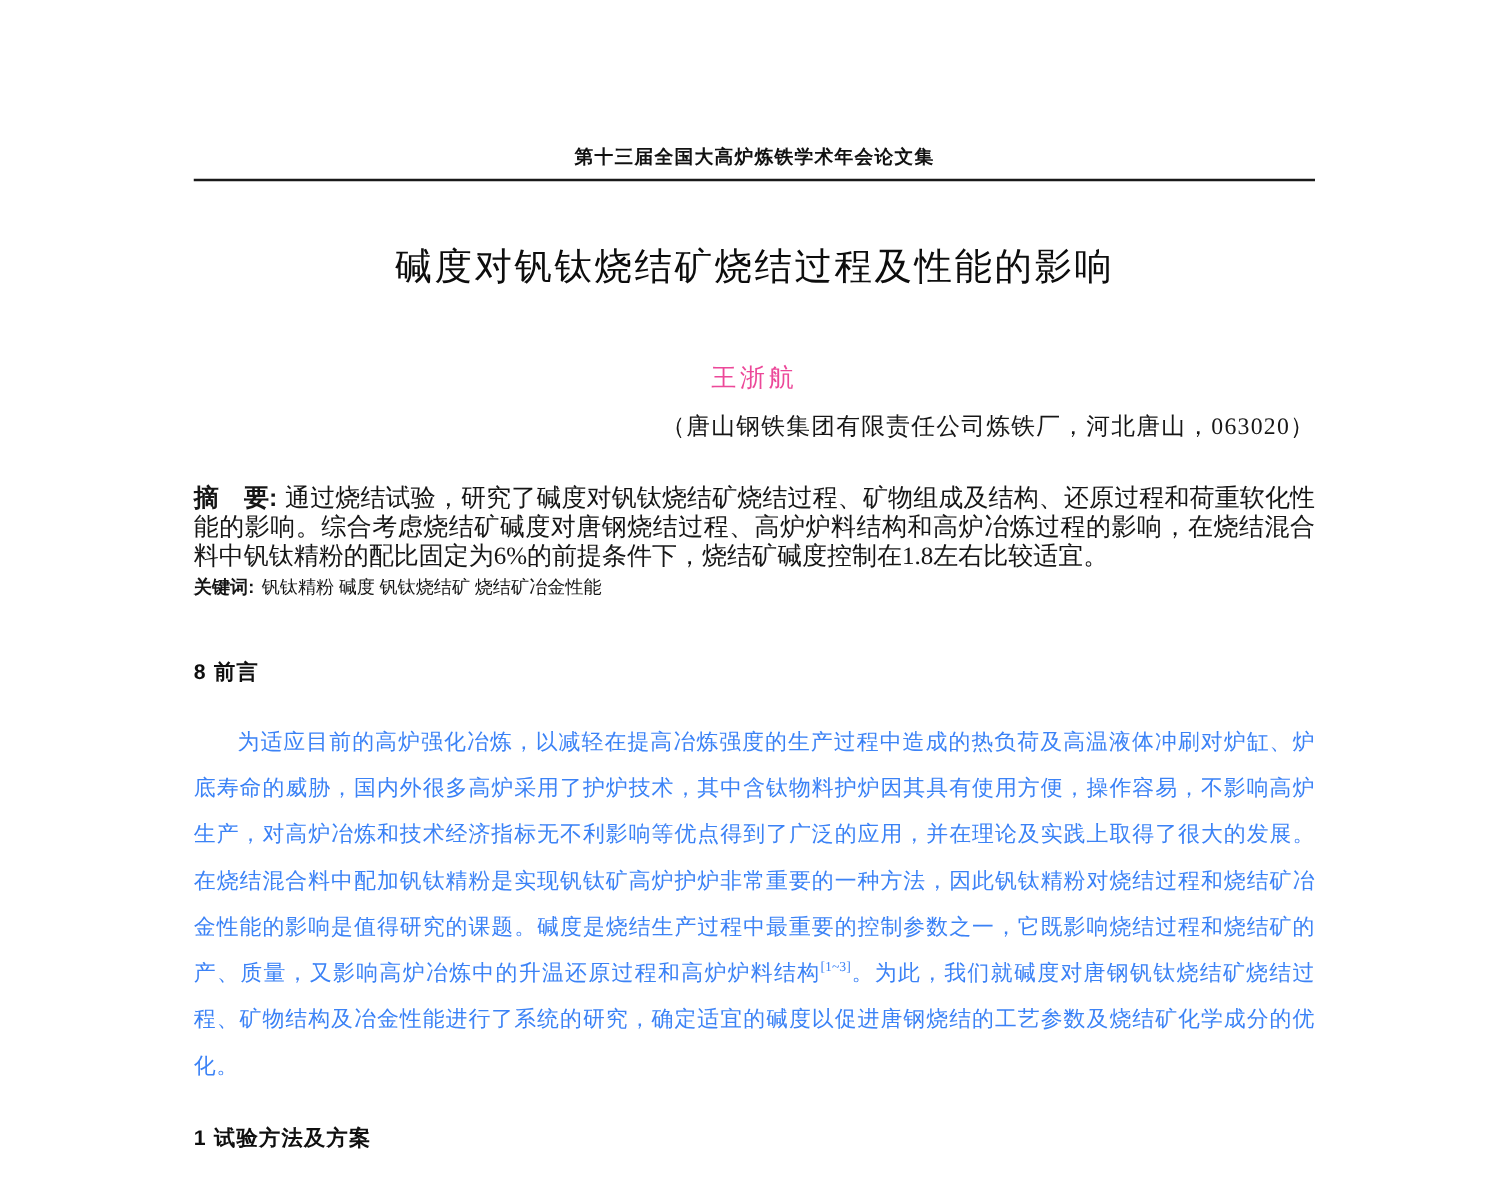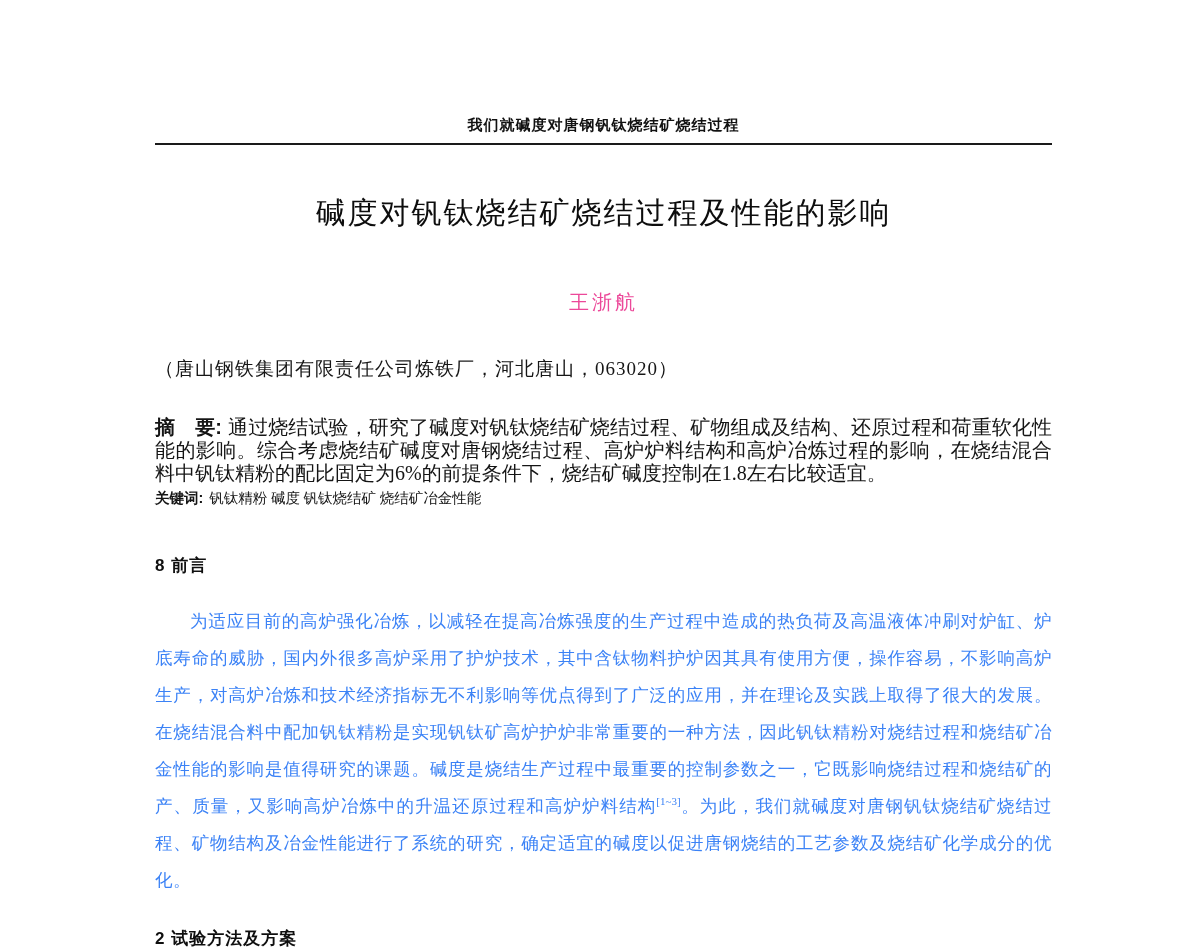--- a/index.html
+++ b/index.html
@@ -40,24 +40,24 @@
     color: #0d0d0d;
   }
   .author {
     text-align: center;
     font-size: 20px;
     letter-spacing: 3px;
     margin-top: 55px;
     color: #ec4899;
   }
   .affiliation {
-    text-align: left;
+    text-align: right;
     font-size: 19px;
     letter-spacing: 1px;
-    margin-top: 40px;
+    margin-top: 12px;
     color: #161616;
   }
   .abstract {
     margin-top: 34px;
     font-size: 20px;
     line-height: 23px;
     text-align: justify;
     color: #151515;
   }
   .abstract .label,
@@ -98,21 +98,21 @@
     font-size: 11px;
     letter-spacing: 0;
     line-height: 0;
   }
 </style>
 </head>
 <body>
 
 <div class="page">
 
-  <div class="journal-header">我们就碱度对唐钢钒钛烧结矿烧结过程</div>
+  <div class="journal-header">第十三届全国大高炉炼铁学术年会论文集</div>
 
   <h1 class="paper-title" style="margin:48px 0 0 0;">碱度对钒钛烧结矿烧结过程及性能的影响</h1>
 
   <div class="author">王浙航</div>
 
   <div class="affiliation">（唐山钢铁集团有限责任公司炼铁厂，河北唐山，063020）</div>
 
   <div class="abstract">
     <span class="label">摘　要:</span><span>通过烧结试验，研究了碱度对钒钛烧结矿烧结过程、矿物组成及结构、还原过程和荷重软化性能的影响。综合考虑烧结矿碱度对唐钢烧结过程、高炉炉料结构和高炉冶炼过程的影响，在烧结混合料中钒钛精粉的配比固定为6%的前提条件下，烧结矿碱度控制在1.8左右比较适宜。</span>
   </div>
@@ -120,15 +120,15 @@
   <div class="keywords">
     <span class="label">关键词:</span><span>钒钛精粉  碱度  钒钛烧结矿  烧结矿冶金性能</span>
   </div>
 
   <div class="section-heading first">8 前言</div>
 
   <p class="body-paragraph" style="margin-bottom:0;">
     <span>为适应目前的高炉强化冶炼，以减轻在提高冶炼强度的生产过程中造成的热负荷及高温液体冲刷对炉缸、炉底寿命的威胁，国内外很多高炉采用了护炉技术，其中含钛物料护炉因其具有使用方便，操作容易，不影响高炉生产，对高炉冶炼和技术经济指标无不利影响等优点得到了广泛的应用，并在理论及实践上取得了很大的发展。在烧结混合料中配加钒钛精粉是实现钒钛矿高炉护炉非常重要的一种方法，因此钒钛精粉对烧结过程和烧结矿冶金性能的影响是值得研究的课题。碱度是烧结生产过程中最重要的控制参数之一，它既影响烧结过程和烧结矿的产、质量，又影响高炉冶炼中的升温还原过程和高炉炉料结构</span><sup>[1~3]</sup><span>。为此，我们就碱度对唐钢钒钛烧结矿烧结过程、矿物结构及冶金性能进行了系统的研究，确定适宜的碱度以促进唐钢烧结的工艺参数及烧结矿化学成分的优化。</span>
   </p>
 
-  <div class="section-heading second">2 试验方法及方案</div>
+  <div class="section-heading second">1 试验方法及方案</div>
 
 </div>
 
 </body></html>

